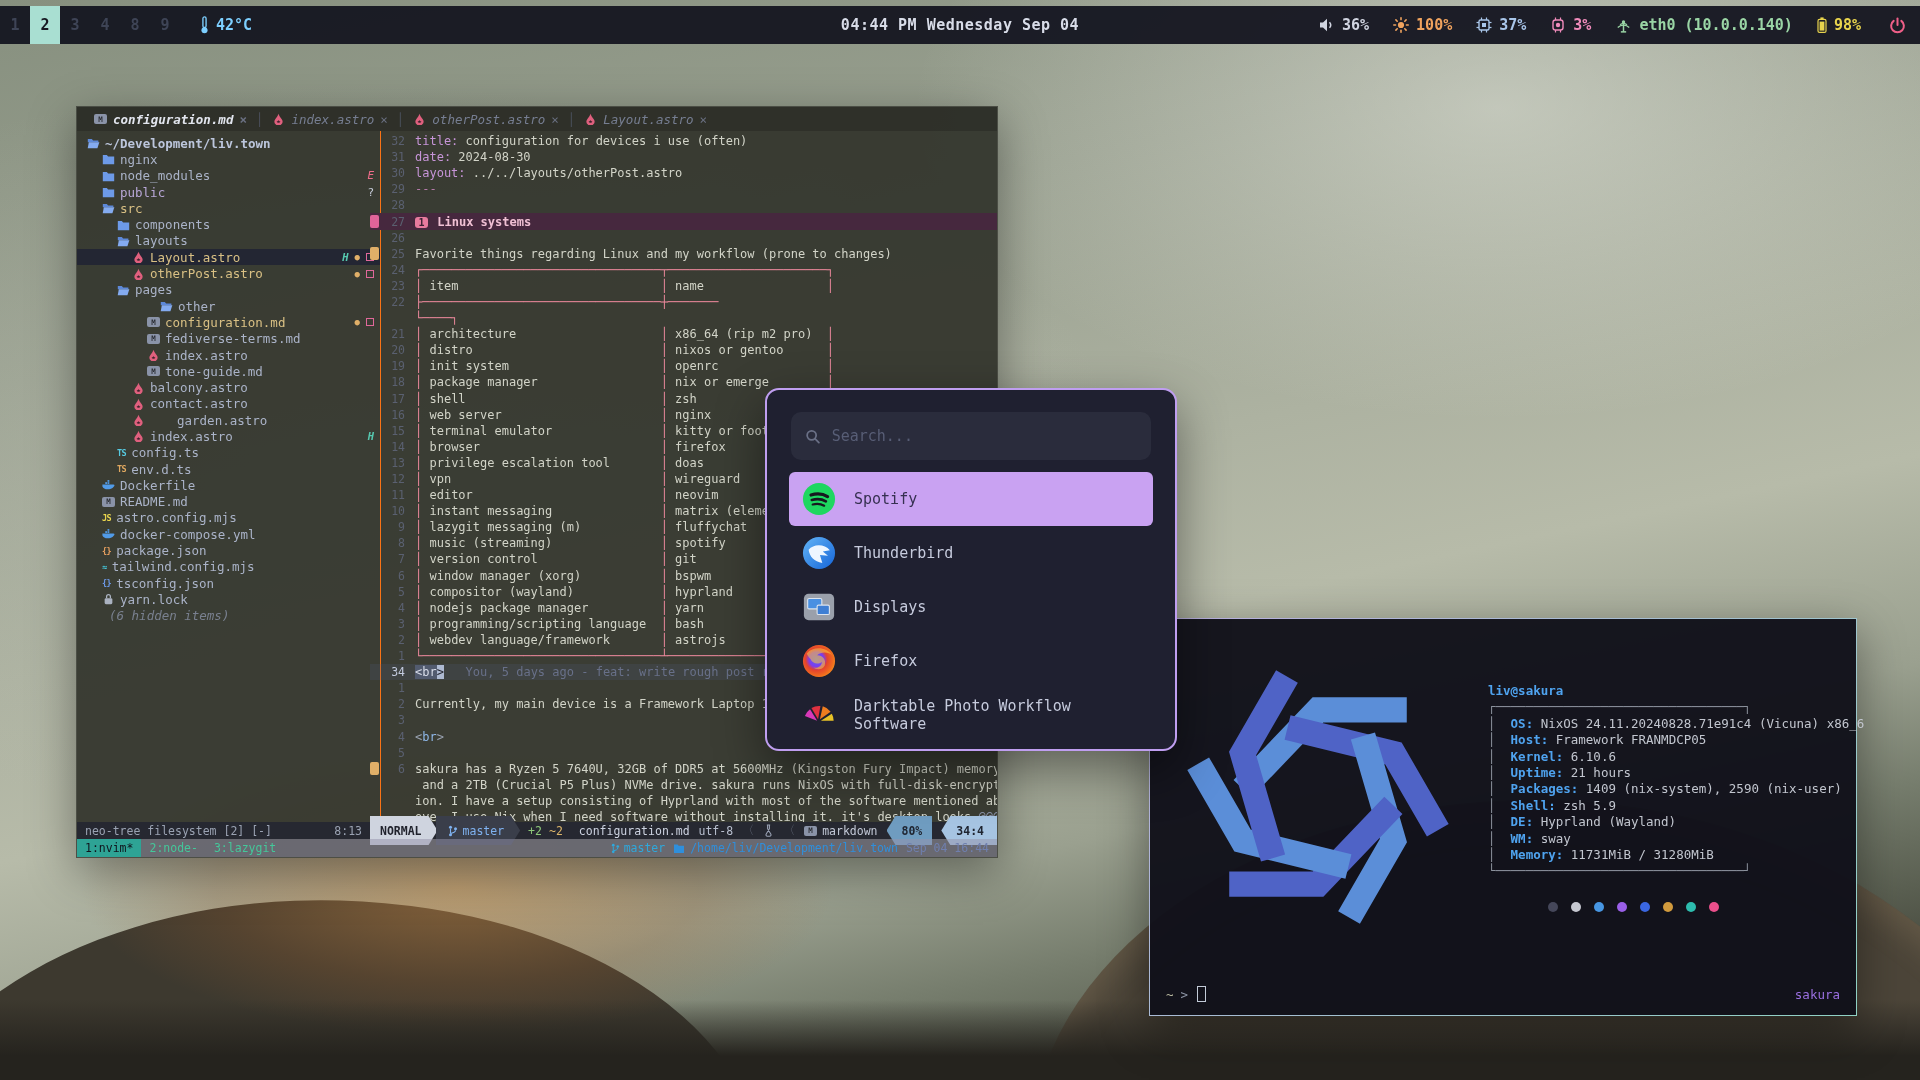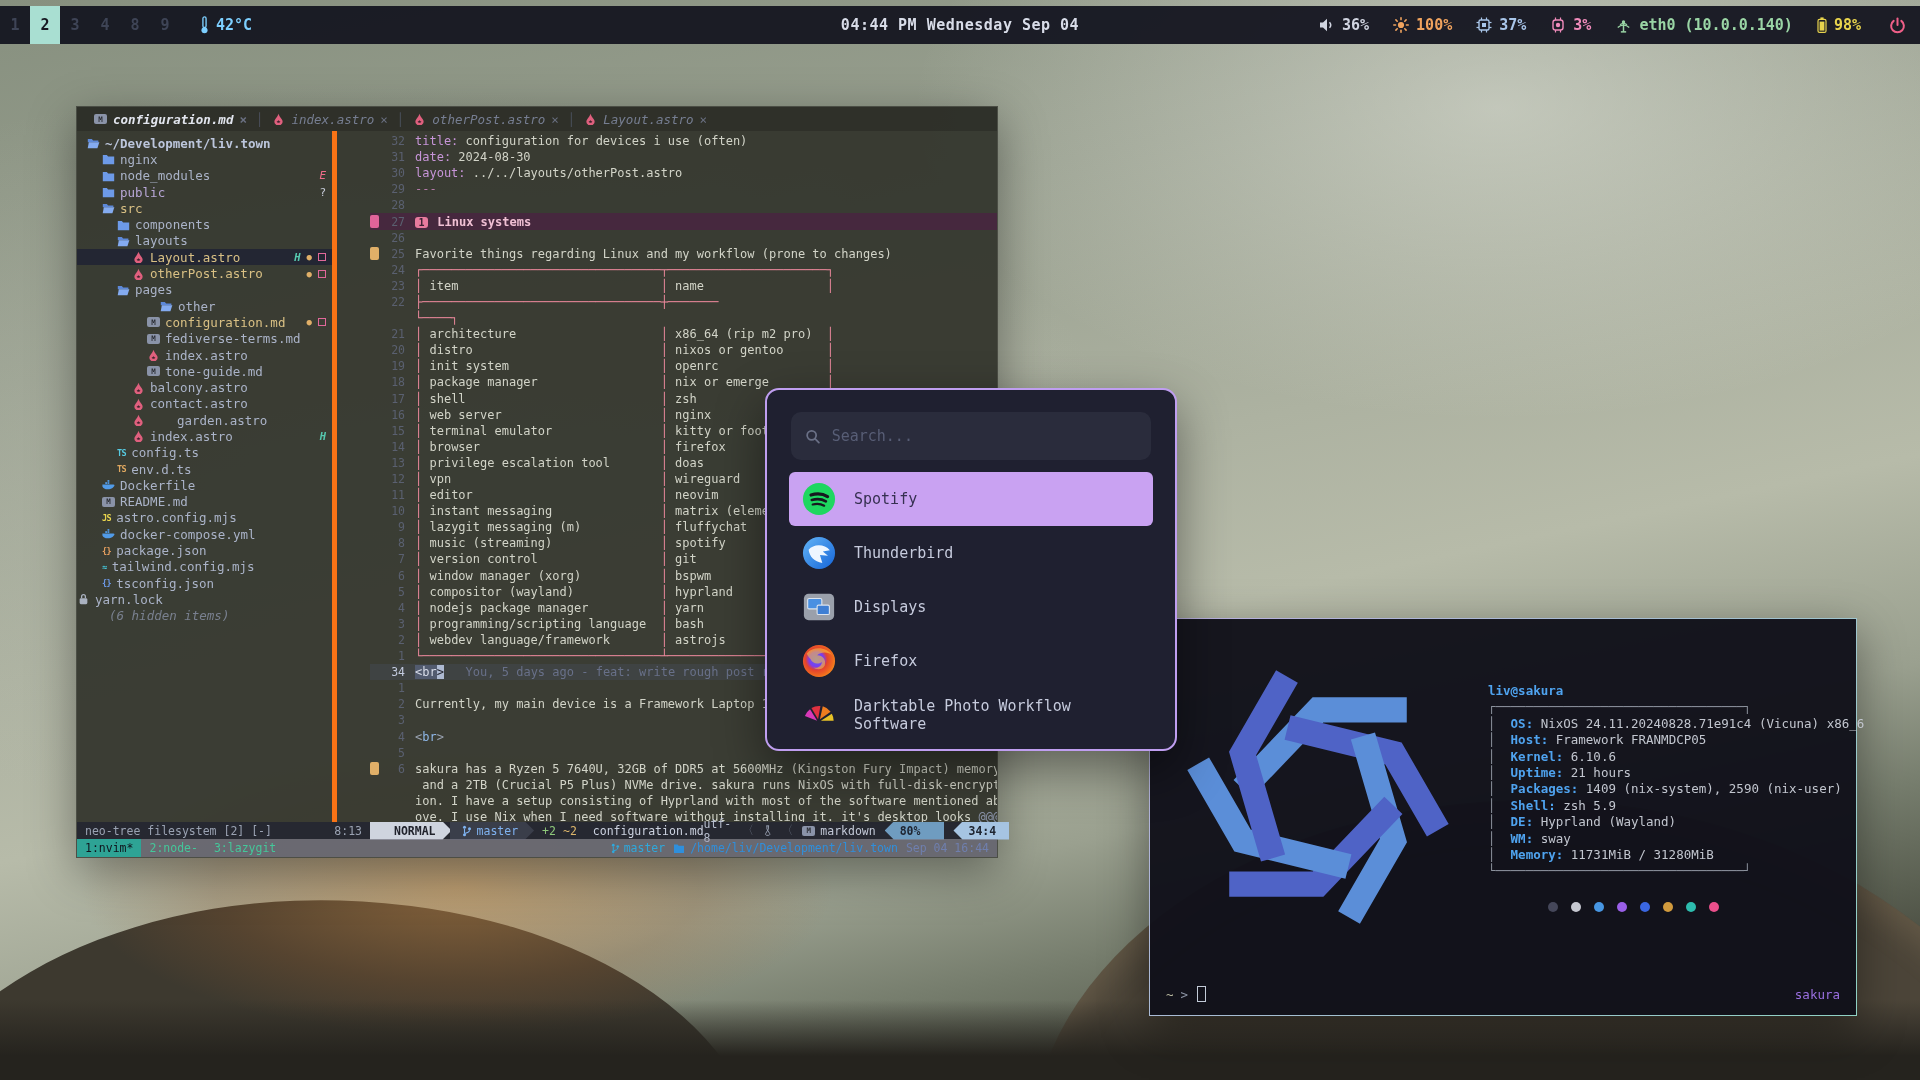--- a/index.html
+++ b/index.html
@@ -49,21 +49,21 @@
   .tab { display:flex; align-items:center; gap:6px; padding:0 9px; height:24px; cursor:default; }
   .tab .x { font-style:normal; color:#6a7082; }
   .tab.active { color:#e2e5ee; font-weight:bold; }
   .tabsep { color:#4a4f5c; font-style:normal; }
   .mdbox { display:inline-flex; align-items:center; justify-content:center;
     background:#8a93a8; color:#2e3138; font-size:7.5px; font-weight:bold; font-style:normal;
     width:13px; height:10px; border-radius:2px; }
   .nvim-body { position:absolute; left:0; top:24px; right:0; bottom:35px; overflow:hidden; }
 
   
-  .tree { position:absolute; left:0; top:0; width:260px; bottom:0; border-right:5px solid #f97316;
+  .tree { position:absolute; left:0; top:0; width:304px; bottom:0; border-right:1px solid #f97316;
     padding-top:4px; font-size:12.5px; color:#aab3c8; overflow:hidden; }
   .trow { height:16.3px; display:flex; align-items:center; white-space:pre; position:relative; }
   .trow .lbl { margin-left:5px; }
   .trow.selected { background:#232633; }
   .trow .lbl.mod { color:#d9c084; }
   .trow .lbl.root { color:#bcc6dc; font-weight:bold; }
   .trow .lbl.pub { color:#b9a8d8; }
   .trow .lbl.hidden { color:#79808f; font-style:italic; }
   .tmarks { position:absolute; right:6px; display:flex; gap:6px; align-items:center; }
   .mk-H { color:#56c9b0; font-size:10.5px; font-weight:bold; font-style:italic; }
@@ -93,21 +93,21 @@
   .c-h1icon { background:#e87a9e; color:#3c2234; border-radius:3px; padding:0 3.5px; font-size:10px; font-weight:bold; margin-right:2px; }
   .c-brsel { color:#d7dce8; background:rgba(112,132,184,.38); }
   .c-cursor { color:#22242e; background:#aebad2; }
   .c-punc { color:#9aa3b2; } .c-tag { color:#8fb8e8; }
 
   
   .stl { position:absolute; left:0; right:0; bottom:18px; height:17px;
     background:#262831; display:flex; align-items:center; font-size:11.5px; color:#9aa2b2; }
   .stl-left { width:293px; flex:none; display:flex; padding:0 8px; }
   .stl-left .pos { margin-left:auto; }
-  .seg { display:flex; align-items:center; height:18px; padding:0 24px; }
+  .seg { display:flex; align-items:center; height:29px; padding:0 10px; }
   .seg.mode { background:#cfd4df; color:#20222c; font-weight:bold;
     clip-path:polygon(0 0, calc(100% - 9px) 0, 100% 50%, calc(100% - 9px) 100%, 0 100%); padding-right:16px; }
   .seg.branch { background:#3a3e4a; color:#7fb2f0; gap:5px; margin-left:-2px; padding-left:12px;
     clip-path:polygon(0 0, calc(100% - 9px) 0, 100% 50%, calc(100% - 9px) 100%, 0 100%); padding-right:16px;}
   .diff { display:flex; gap:7px; margin-left:8px; }
   .d-add { color:#8ec97a; } .d-mod { color:#dcb56a; }
   .stl-file { color:#ccd2e0; margin-left:16px; }
   .stl-right { margin-left:auto; display:flex; align-items:center; gap:9px; }
   .stl-enc { color:#b8bfcf; }
   .stl-sep { color:#5d6472; font-size:12px; }
@@ -384,21 +384,21 @@
               <g fill="#519be8">
                 <rect x="4" y="3" width="2.2" height="2.2"></rect>
                 <rect x="6.8" y="3" width="2.2" height="2.2"></rect>
                 <rect x="6.8" y="0.4" width="2.2" height="2.2"></rect>
                 <path d="M0.5 6 h13.5 c1.8 0 1.8 1.8 0.4 2.6 c-1.5 2.5 -4.8 3.2 -7.6 3.2 c-3.2 0 -5.3 -1.6 -6.3 -3.6 Z"></path>
               </g>
             </svg><span class="lbl ">docker-compose.yml</span></div>
           <div class="trow" style="padding-left: 25px;"><span class="fi-txt" style="color:#e8a060">{}</span><span class="lbl ">package.json</span></div>
           <div class="trow" style="padding-left: 25px;"><span class="fi-txt" style="color:#45c5d8">≈</span><span class="lbl ">tailwind.config.mjs</span></div>
           <div class="trow" style="padding-left: 25px;"><span class="fi-txt" style="color:#6d9ae8">{}</span><span class="lbl ">tsconfig.json</span></div>
-          <div class="trow" style=""><svg class="fi" viewBox="0 0 12 14">
+          <div class="trow" style="padding-left: 25px;"><svg class="fi" viewBox="0 0 12 14">
               <rect x="1.5" y="6" width="9" height="7" rx="1.5" fill="#aab2c0"></rect>
               <path d="M3.8 6 V4.2 a2.2 2.2 0 0 1 4.4 0 V6" stroke="#aab2c0" stroke-width="1.5" fill="none"></path>
             </svg><span class="lbl ">yarn.lock</span></div>
           <div class="trow" style="padding-left: 25px;"><span class="fi" style="width:2px"></span><span class="lbl hidden">(6 hidden items)</span></div>
         </div>
       <div class="ed">
           <div class="edl"><span class="gut"><span class="sign "></span><span class="num">32</span></span><span class="lt"><span class="c-key">title:</span><span class="c-txt"> configuration for devices i use (often)</span></span></div>
           <div class="edl"><span class="gut"><span class="sign "></span><span class="num">31</span></span><span class="lt"><span class="c-key">date:</span><span class="c-txt"> 2024-08-30</span></span></div>
           <div class="edl"><span class="gut"><span class="sign "></span><span class="num">30</span></span><span class="lt"><span class="c-key">layout:</span><span class="c-txt"> ../../layouts/otherPost.astro</span></span></div>
           <div class="edl"><span class="gut"><span class="sign "></span><span class="num">29</span></span><span class="lt"><span class="c-dash">---</span></span></div>

